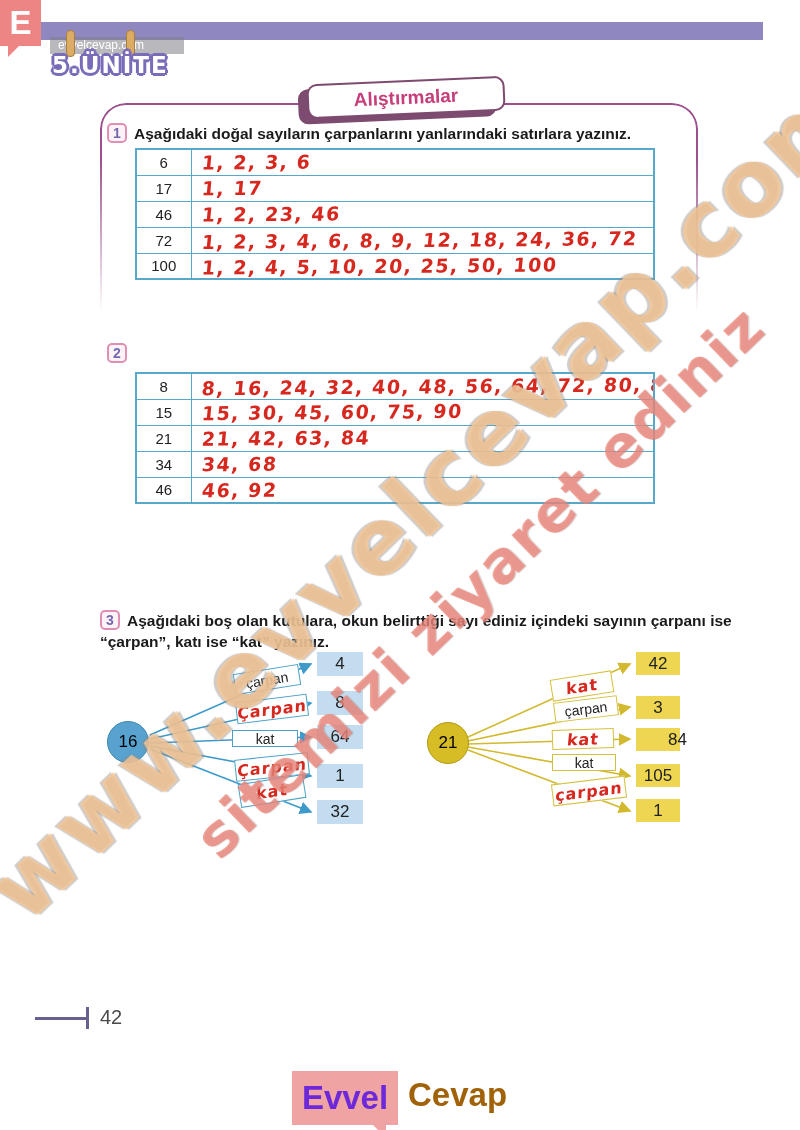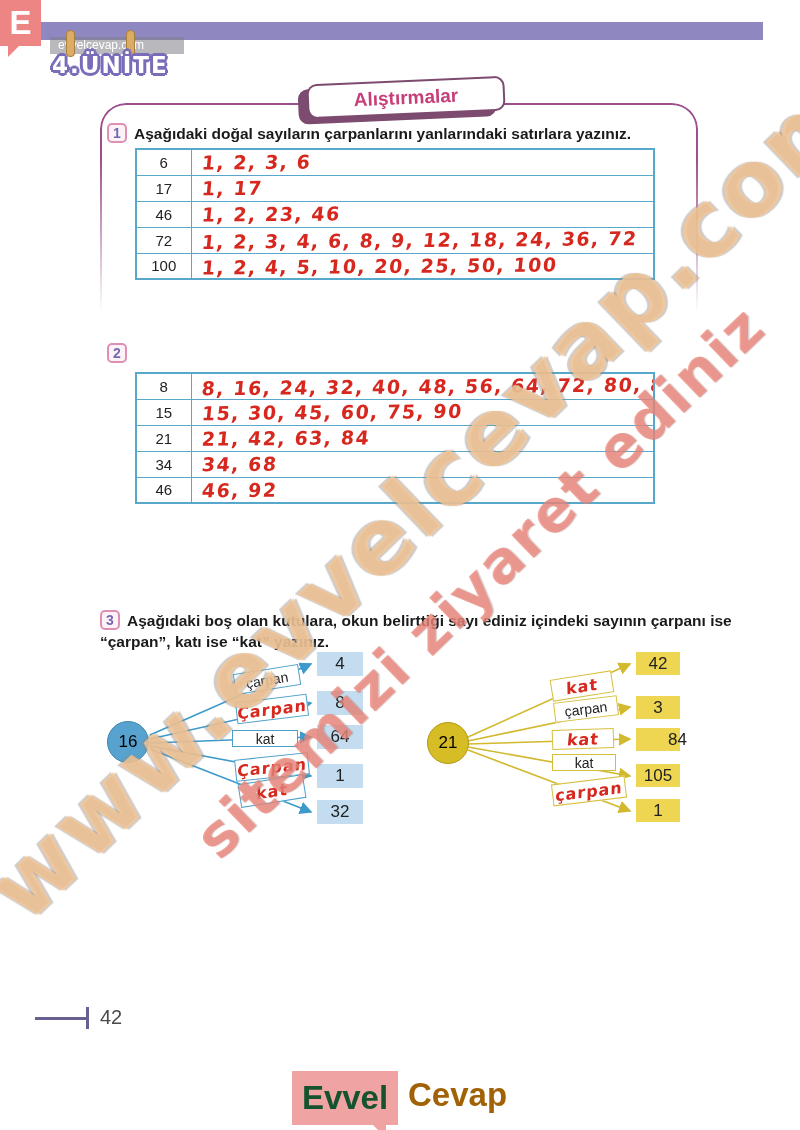--- a/index.html
+++ b/index.html
@@ -60,21 +60,21 @@
   .printed { font-size:14px; color:#222; }
   .hand-label { color:#d6281e; font-weight:bold; font-size:16px; letter-spacing:1px;
     transform:skewX(-8deg); font-family:"DejaVu Sans", sans-serif; }
   .arrows { position:absolute; left:0; top:640px; pointer-events:none; }
   
   .note { position:absolute; left:95px; top:845px; font-size:19px; color:#e3242b; }
   .ruler-line { position:absolute; left:35px; top:1017px; width:53px; height:3px; background:#6a5f93; }
   .ruler-tick { position:absolute; left:86px; top:1007px; width:3px; height:22px; background:#6a5f93; }
   .page-number { position:absolute; left:100px; top:1006px; font-size:20px; color:#4a4a4a; }
   .logo-box { position:absolute; left:292px; top:1071px; width:106px; height:54px; background:#f0a3a3;
-    color:#14532d; font-size:33px; font-weight:bold; display:flex; align-items:center; justify-content:center; }
+    color:#6d28d9; font-size:33px; font-weight:bold; display:flex; align-items:center; justify-content:center; }
   .logo-box::after { content:""; position:absolute; right:12px; top:54px; width:0; height:0;
     border-top:13px solid #f0a3a3; border-left:13px solid transparent; }
   .logo-cevap { position:absolute; left:408px; top:1076px; font-size:33px; font-weight:bold; color:#a16207; }
   
   .wm1 { position:absolute; left:-150px; top:468px; width:1100px; text-align:center;
     transform:rotate(-44deg); font-size:92px; font-weight:bold; letter-spacing:3px;
     color:rgba(247,199,148,0.78); font-family:"DejaVu Sans", sans-serif;
     text-shadow:2px 2px 1px rgba(150,140,130,0.45), -2px -2px 1px rgba(150,140,130,0.45);
     pointer-events:none; white-space:nowrap; z-index:9; }
   .wm2 { position:absolute; left:30px; top:548px; width:900px; text-align:center;
@@ -86,21 +86,21 @@
 </head>
 <body>
 
 <div class="page">
 
   <div class="purple-bar"></div>
   <div class="site-banner">evvelcevap.com</div>
   <div class="e-badge">E</div>
   <div class="pin p1"></div>
   <div class="pin p2"></div>
-  <div class="unit-label">4.ÜNİTE</div>
+  <div class="unit-label">5.ÜNİTE</div>
 
   <div class="frame"></div>
   <div class="section-title">Alıştırmalar</div>
 
   <div class="qbadge" style="left:107px; top:123px;">1</div>
   <div class="prompt" style="left:134px; top:125px;">Aşağıdaki doğal sayıların çarpanlarını yanlarındaki satırlara yazınız.</div>
   <table class="anstab" style="top:148px;">
     <tbody>
         <tr>
       <td class="num">6</td>

